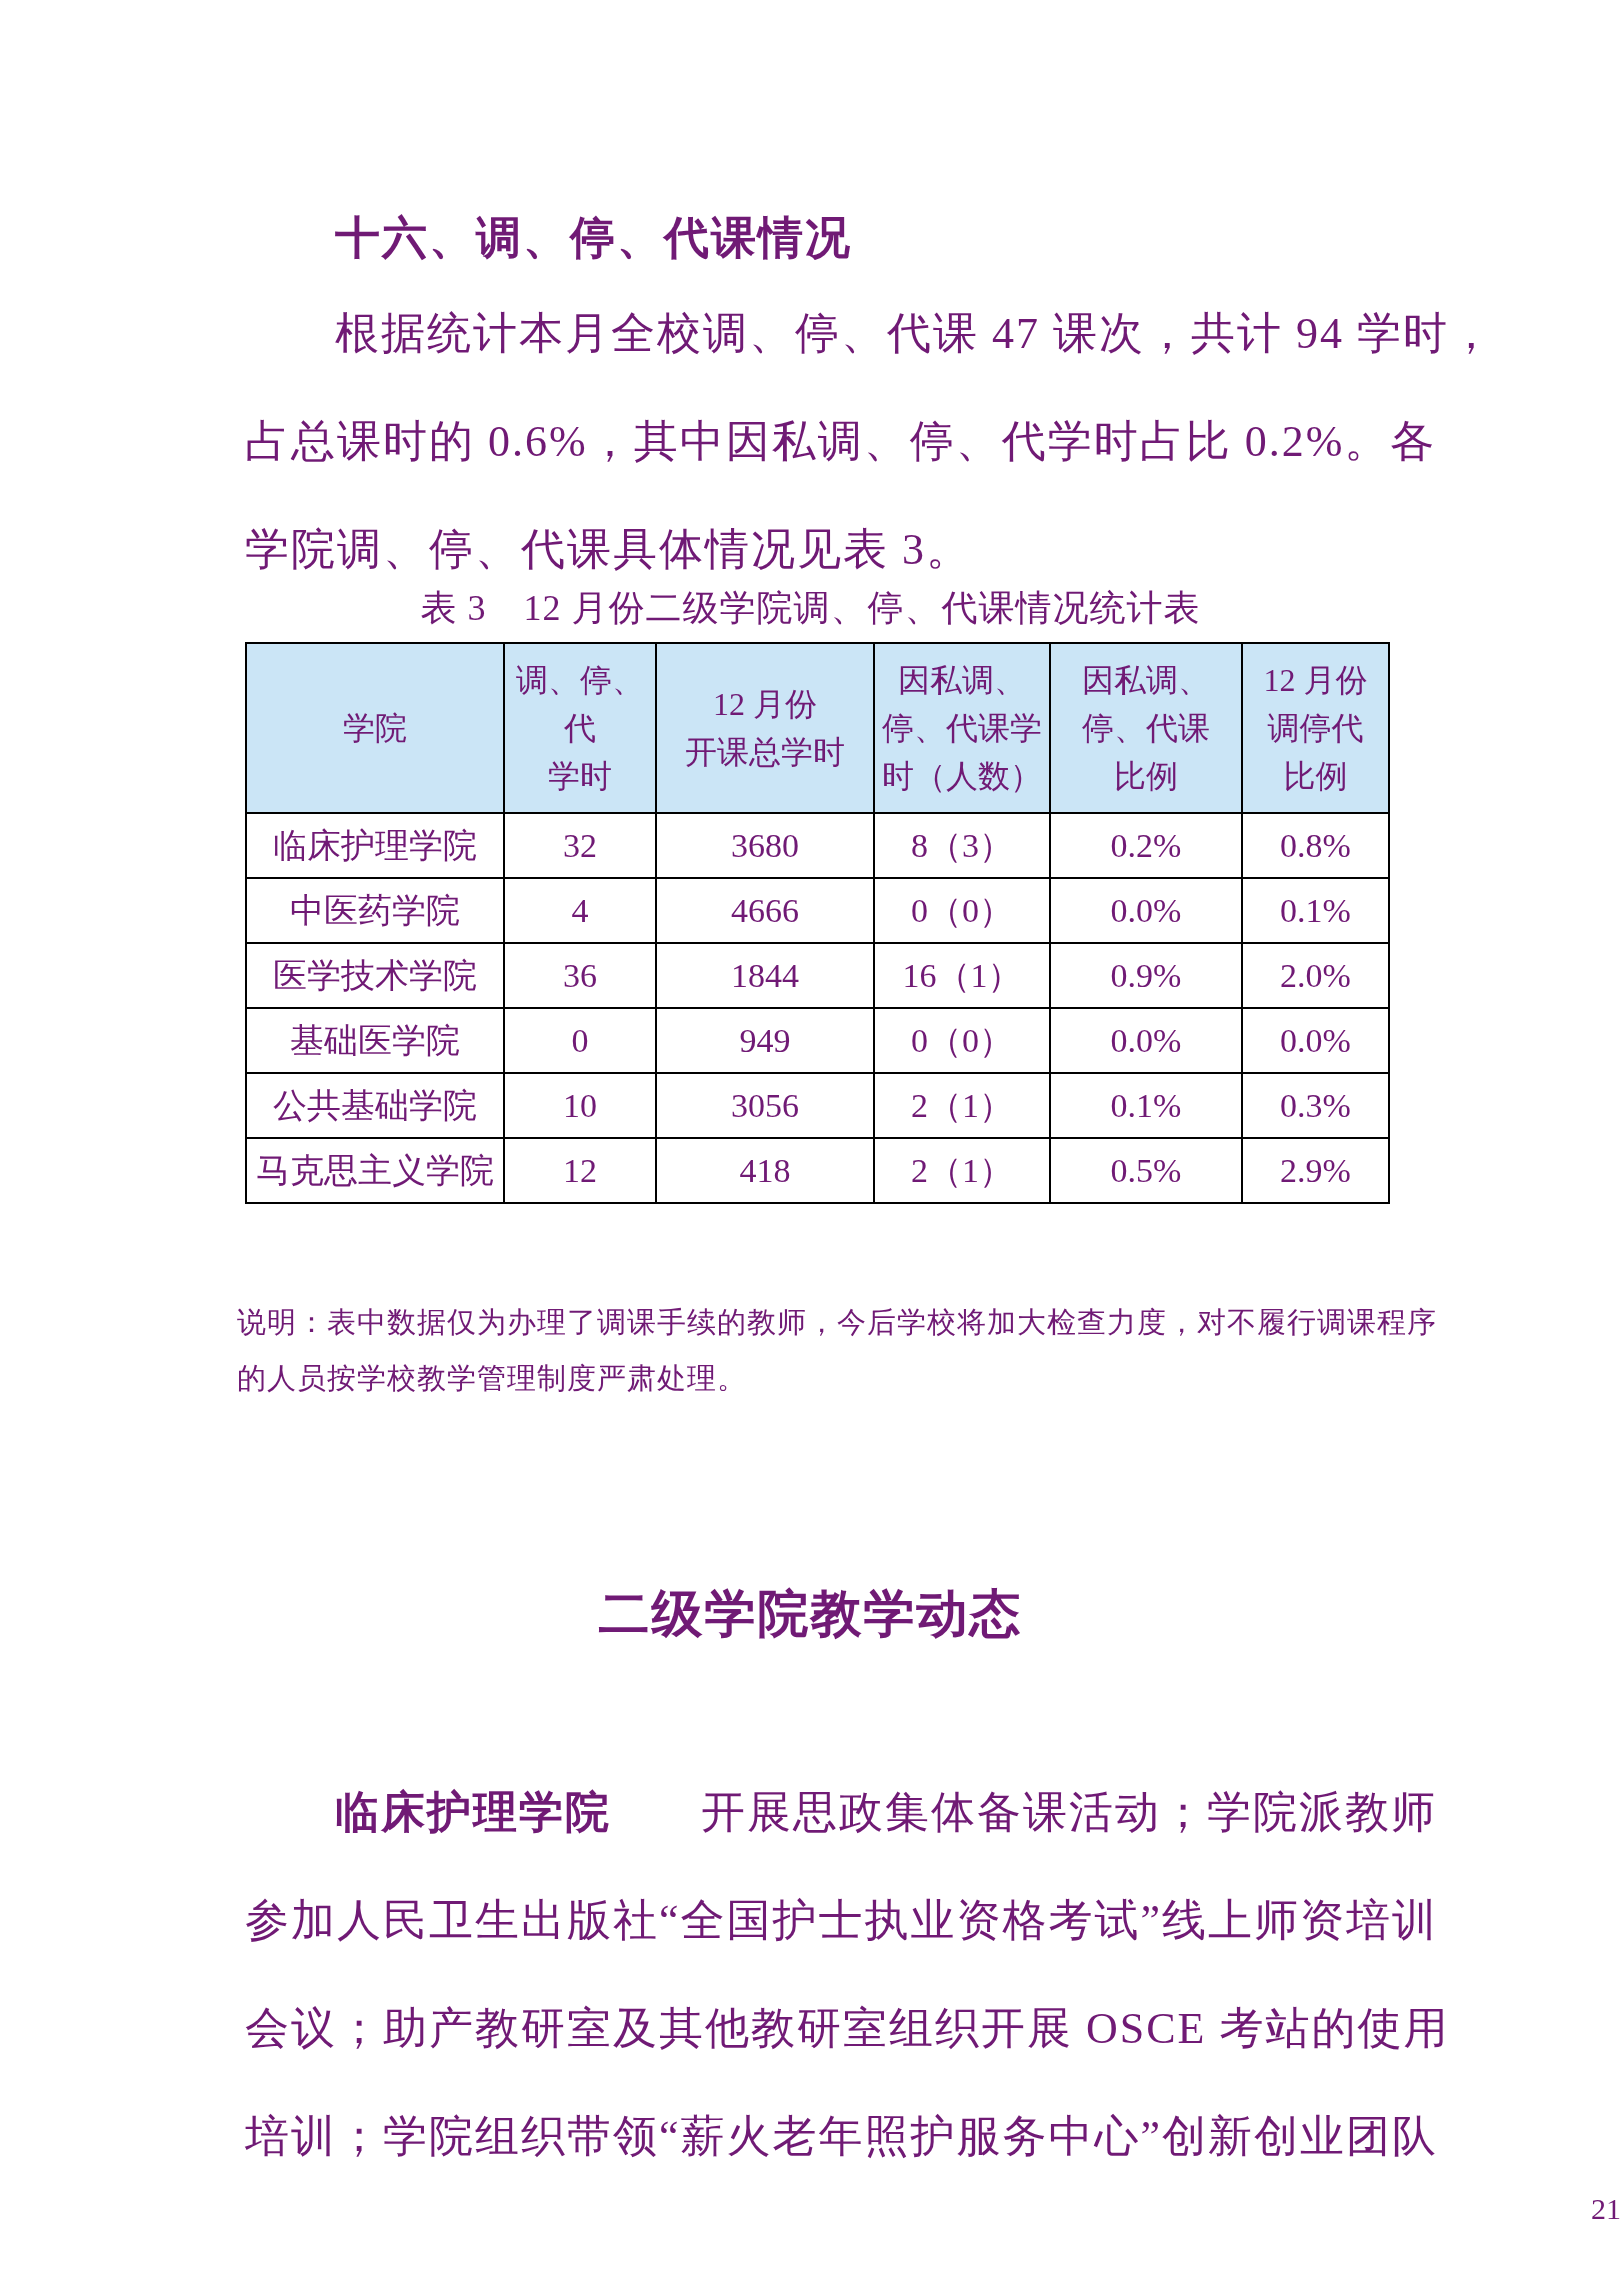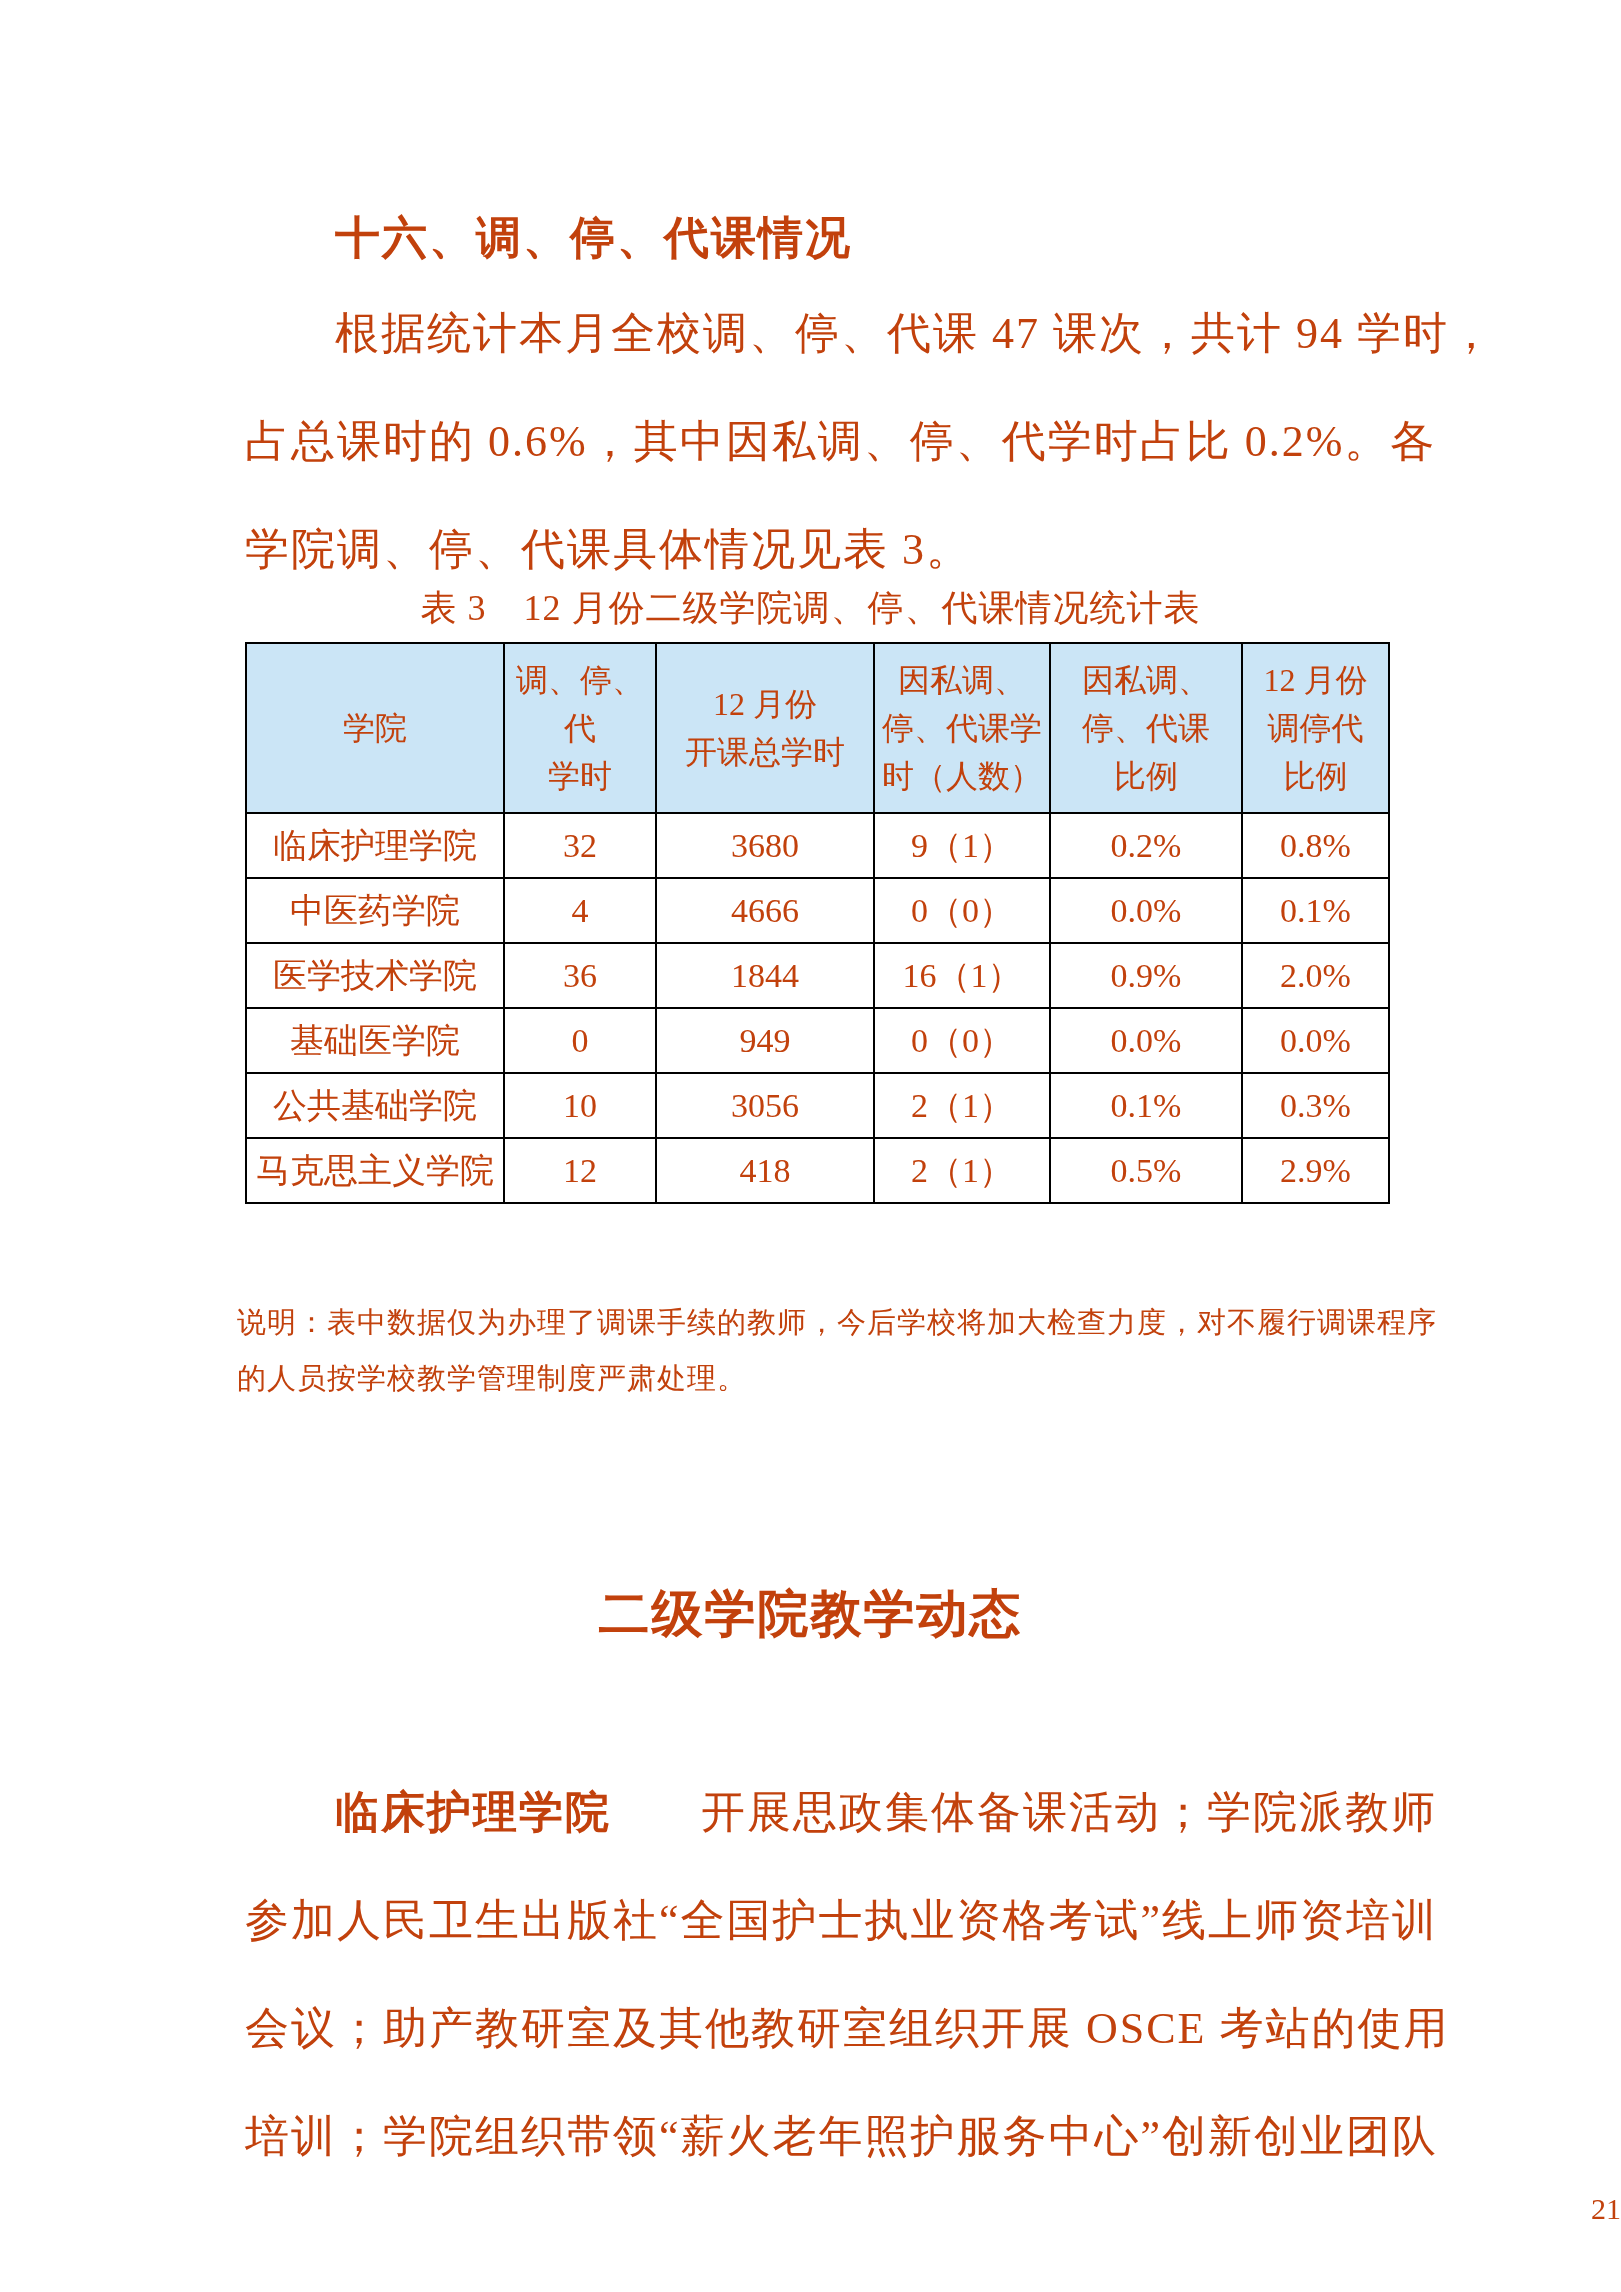--- a/index.html
+++ b/index.html
@@ -1,21 +1,21 @@
 <!DOCTYPE html>
 <html style="--header-bg: #cbe5f6;"><head>
 <meta charset="utf-8">
 <style>
   html, body { margin: 0; padding: 0; background: #ffffff; }
   .page {
     position: relative;
     width: 1621px;
     height: 2293px;
     background: #ffffff;
-    color: #c2410c;
+    color: #701a75;
     font-family: "Liberation Serif", "DejaVu Serif", serif;
     overflow: hidden;
     border-radius: 10px;
   }
   .h1 {
     position: absolute;
     left: 335px;
     top: 208px;
     font-size: 45px;
     font-weight: 700;
@@ -158,21 +158,21 @@
 停、代课
 比例</td>
         <td>12 月份
 调停代
 比例</td>
       </tr>
       <tr class="body">
         <td>临床护理学院</td>
         <td>32</td>
         <td>3680</td>
-        <td>9（1）</td>
+        <td>8（3）</td>
         <td>0.2%</td>
         <td>0.8%</td>
       </tr>
       <tr class="body">
         <td>中医药学院</td>
         <td>4</td>
         <td>4666</td>
         <td>0（0）</td>
         <td>0.0%</td>
         <td>0.1%</td>

